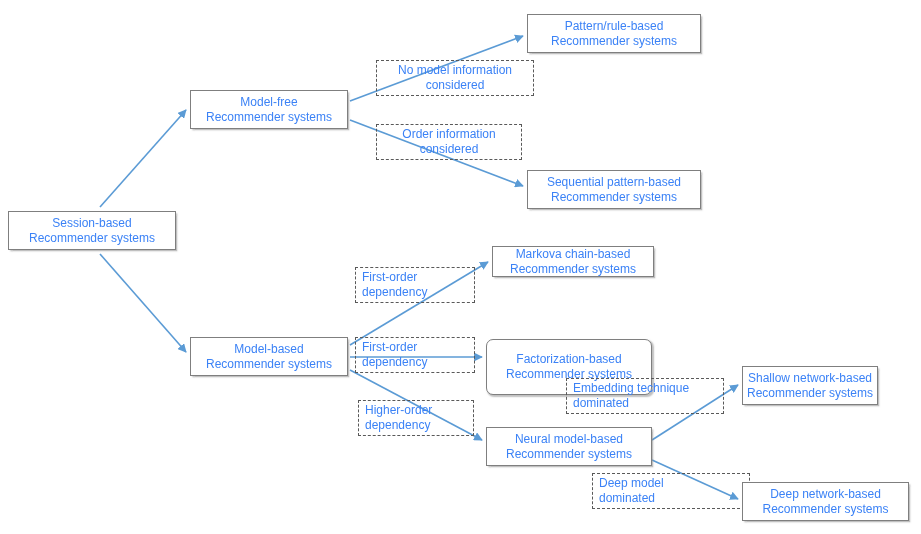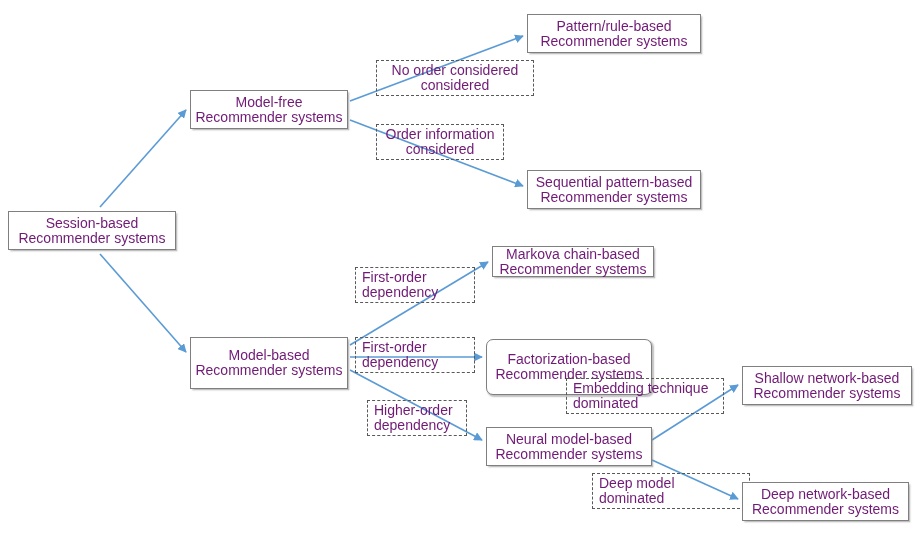--- a/index.html
+++ b/index.html
@@ -25,22 +25,22 @@
     height: 534px;
     pointer-events: none;
   }
   .node {
     position: absolute;
     box-sizing: border-box;
     display: flex;
     align-items: center;
     justify-content: center;
     text-align: center;
-    color: #701a75;
-    font-size: 14px;
+    color: #3b82f6;
+    font-size: 12px;
     line-height: 15px;
     background: #ffffff;
   }
   .solid-node {
     border: 1px solid #7f7f7f;
     box-shadow: 1.5px 1.5px 1.5px rgba(140,140,140,0.55);
   }
   .dash-node {
     border: 1px dashed #595959;
     background: transparent;
@@ -96,46 +96,46 @@
   <div class="node solid-node" style="left:8px; top:211px; width:168px; height:39px;">
     <span class="node-label">Session-based
 Recommender systems</span>
   </div>
 
   <div class="node solid-node" style="left:190px; top:90px; width:158px; height:39px;">
     <span class="node-label">Model-free
 Recommender systems</span>
   </div>
 
-  <div class="node solid-node" style="left:190px; top:337px; width:158px; height:52px;">
+  <div class="node solid-node" style="left:190px; top:337px; width:158px; height:39px;">
     <span class="node-label">Model-based
 Recommender systems</span>
   </div>
 
   <div class="node dash-node center-label" style="left:376px; top:60px; width:158px; height:36px;">
-    <span class="node-label">No order considered
+    <span class="node-label">No model information
 considered</span>
   </div>
 
-  <div class="node dash-node center-label" style="left:376px; top:124px; width:128px; height:36px;">
+  <div class="node dash-node center-label" style="left:376px; top:124px; width:146px; height:36px;">
     <span class="node-label">Order information
 considered</span>
   </div>
 
   <div class="node dash-node" style="left:355px; top:267px; width:120px; height:36px;">
     <span class="node-label">First-order
 dependency</span>
   </div>
 
   <div class="node dash-node" style="left:355px; top:337px; width:120px; height:36px;">
     <span class="node-label">First-order
 dependency</span>
   </div>
 
-  <div class="node dash-node" style="left:367px; top:400px; width:100px; height:36px;">
+  <div class="node dash-node" style="left:358px; top:400px; width:116px; height:36px;">
     <span class="node-label">Higher-order
 dependency</span>
   </div>
 
   <div class="node solid-node" style="left:527px; top:14px; width:174px; height:39px;">
     <span class="node-label">Pattern/rule-based
 Recommender systems</span>
   </div>
 
   <div class="node solid-node" style="left:527px; top:170px; width:174px; height:39px;">
@@ -161,21 +161,21 @@
   <div class="node dash-node" style="left:566px; top:378px; width:158px; height:36px;">
     <span class="node-label">Embedding technique
 dominated</span>
   </div>
 
   <div class="node dash-node" style="left:592px; top:473px; width:158px; height:36px;">
     <span class="node-label">Deep model
 dominated</span>
   </div>
 
-  <div class="node solid-node" style="left:742px; top:366px; width:170px; height:39px;">
+  <div class="node solid-node" style="left:742px; top:366px; width:136px; height:39px;">
     <span class="node-label">Shallow network-based
 Recommender systems</span>
   </div>
 
   <div class="node solid-node" style="left:742px; top:482px; width:167px; height:39px;">
     <span class="node-label">Deep network-based
 Recommender systems</span>
   </div>
 
 

